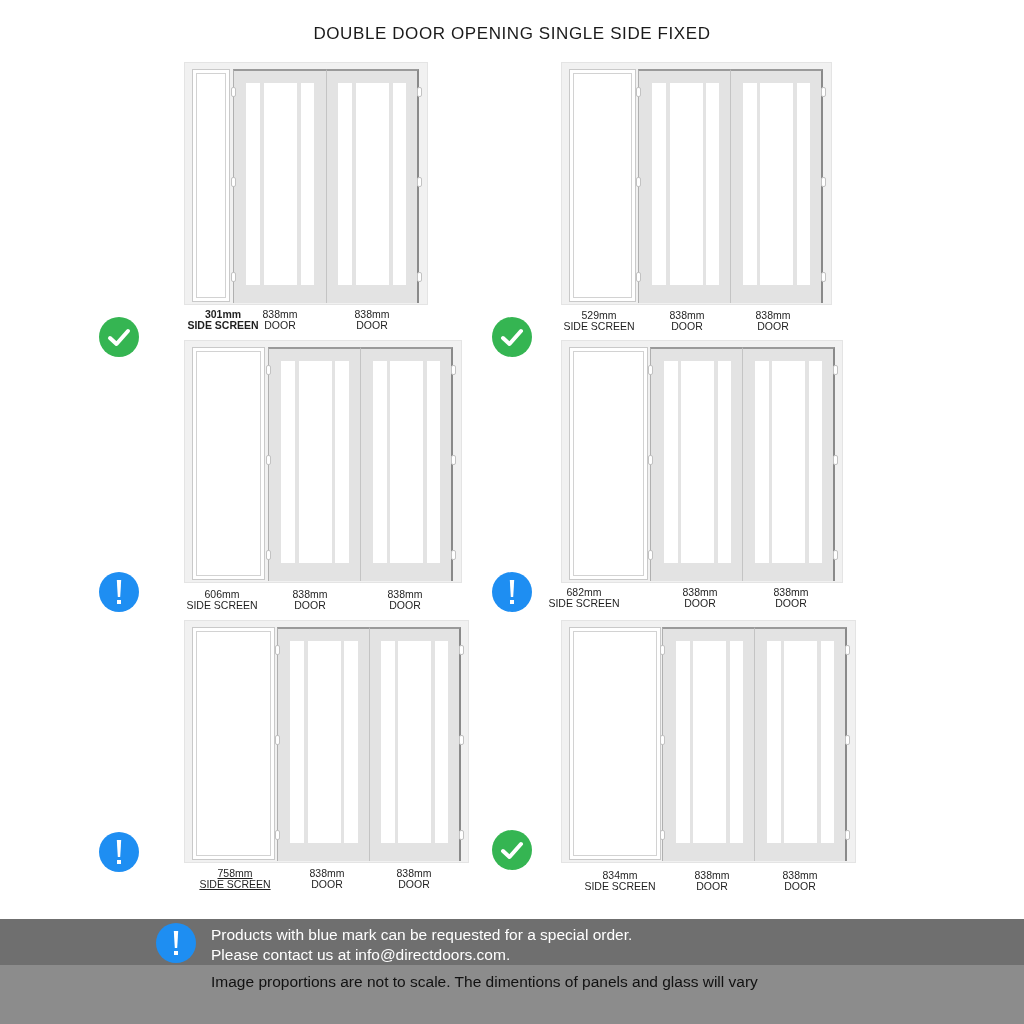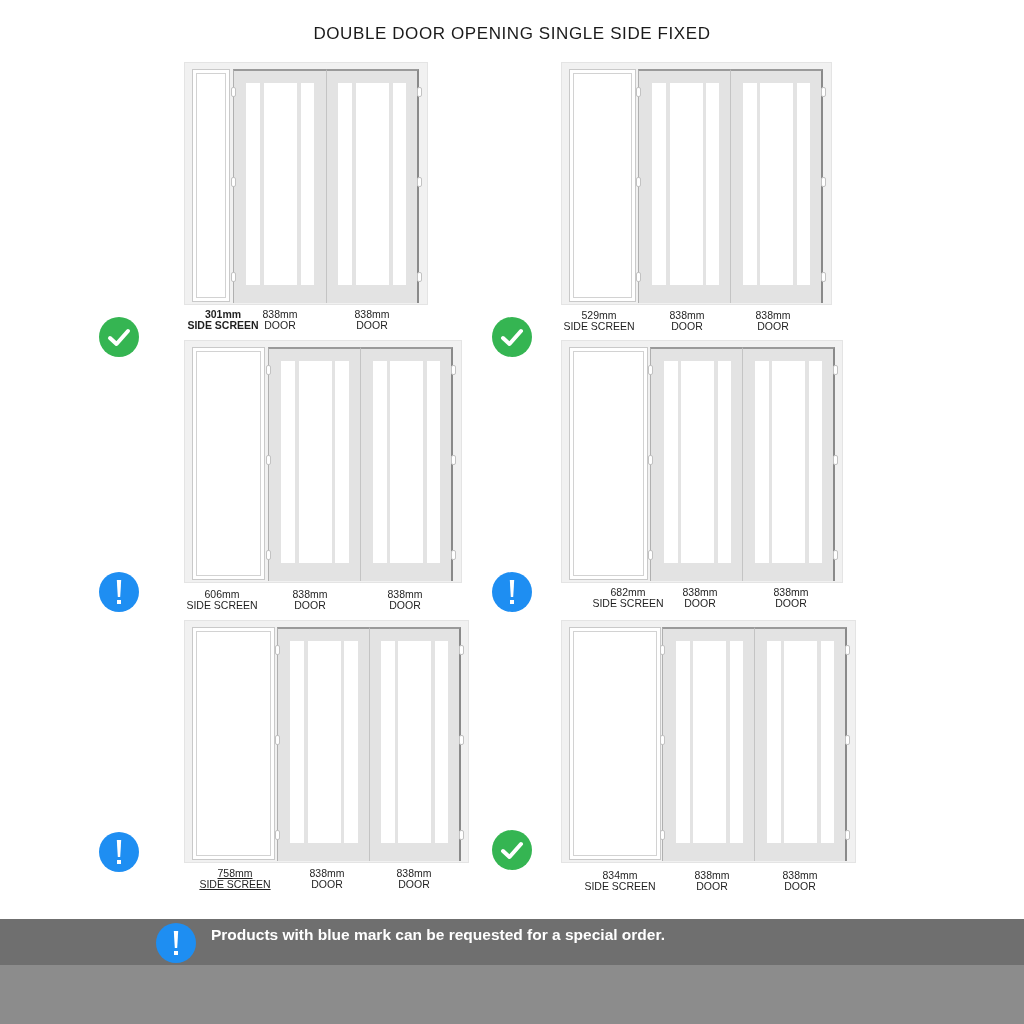--- a/index.html
+++ b/index.html
@@ -18,21 +18,21 @@
   .hinge { position:absolute; width:3px; height:8px; background:#ffffff; border:1px solid #c2c2c2; border-radius:2px; }
   .label { position:absolute; text-align:center; font-size:10.5px; line-height:11px; color:#1f1f1f; width:100px; }
   .icon { position:absolute; width:40px; height:40px; border-radius:50%; }
   .icon.ok { background:#35b552; }
   .icon.info { background:#1e8ef2; }
   .icon svg { position:absolute; left:0; top:0; }
   .footer-top { position:absolute; left:0; top:919px; width:1024px; height:46px; background:#6f6f6f; }
   .footer-bot { position:absolute; left:0; top:965px; width:1024px; height:59px; background:#8c8c8c; }
   .footer-icon { position:absolute; left:156px; top:923px; width:40px; height:40px; border-radius:50%; background:#1e8ef2; }
   .ftext { position:absolute; left:211px; font-size:15.5px; line-height:20px; }
-  .ftext.light { color:#ffffff; top:925px;font-weight:bold; }
+  .ftext.light { color:#ffffff; top:925px; }
   .ftext.dark { color:#111111; top:972px; }
 </style>
 </head>
 <body>
 
 <div class="title">DOUBLE DOOR OPENING SINGLE SIDE FIXED</div>
 
 <div class="diagram" style="left:184px; top:62px; width:244px; height:243px;">
   <div class="outer"></div>
   <div class="side" style="left:8px; top:7px; width:38px; height:233px;"></div>
@@ -161,21 +161,21 @@
     <div class="glass" style="left:29px; top:12px; width:33px; height:202px;"></div>
     <div class="glass" style="left:66px; top:12px; width:13px; height:202px;"></div>
   </div>
   <div class="hinge" style="left:87px; top:25px;"></div>
   <div class="hinge" style="left:87px; top:115px;"></div>
   <div class="hinge" style="left:87px; top:210px;"></div>
   <div class="hinge" style="left:272px; top:25px;"></div>
   <div class="hinge" style="left:272px; top:115px;"></div>
   <div class="hinge" style="left:272px; top:210px;"></div>
 </div>
-<div class="label" style="left:578px; top:587px;">
+<div class="label" style="left:534px; top:587px;">
     <div>682mm</div>
     <div>SIDE SCREEN</div>
   </div>
 <div class="label" style="left:650px; top:587px;">
     <div>838mm</div>
     <div>DOOR</div>
   </div>
 <div class="label" style="left:741px; top:587px;">
     <div>838mm</div>
     <div>DOOR</div>
@@ -267,15 +267,17 @@
 <div class="footer-top"></div>
 <div class="footer-bot"></div>
 <div class="footer-icon">
   <svg width="40" height="40" viewBox="0 0 40 40">
       <path d="M17.8 8 L22.2 8 L21.2 25 L18.8 25 Z" fill="#fff"></path>
       <rect x="18" y="28" width="4" height="4" fill="#fff"></rect>
     </svg>
 </div>
 <div class="ftext light">
   <div>Products with blue mark can be requested for a special order.</div>
+  <div>Please contact us at info@directdoors.com.</div>
 </div>
 <div class="ftext dark">
+  <div>Image proportions are not to scale. The dimentions of panels and glass will vary</div>
 </div>
 
 </body></html>

